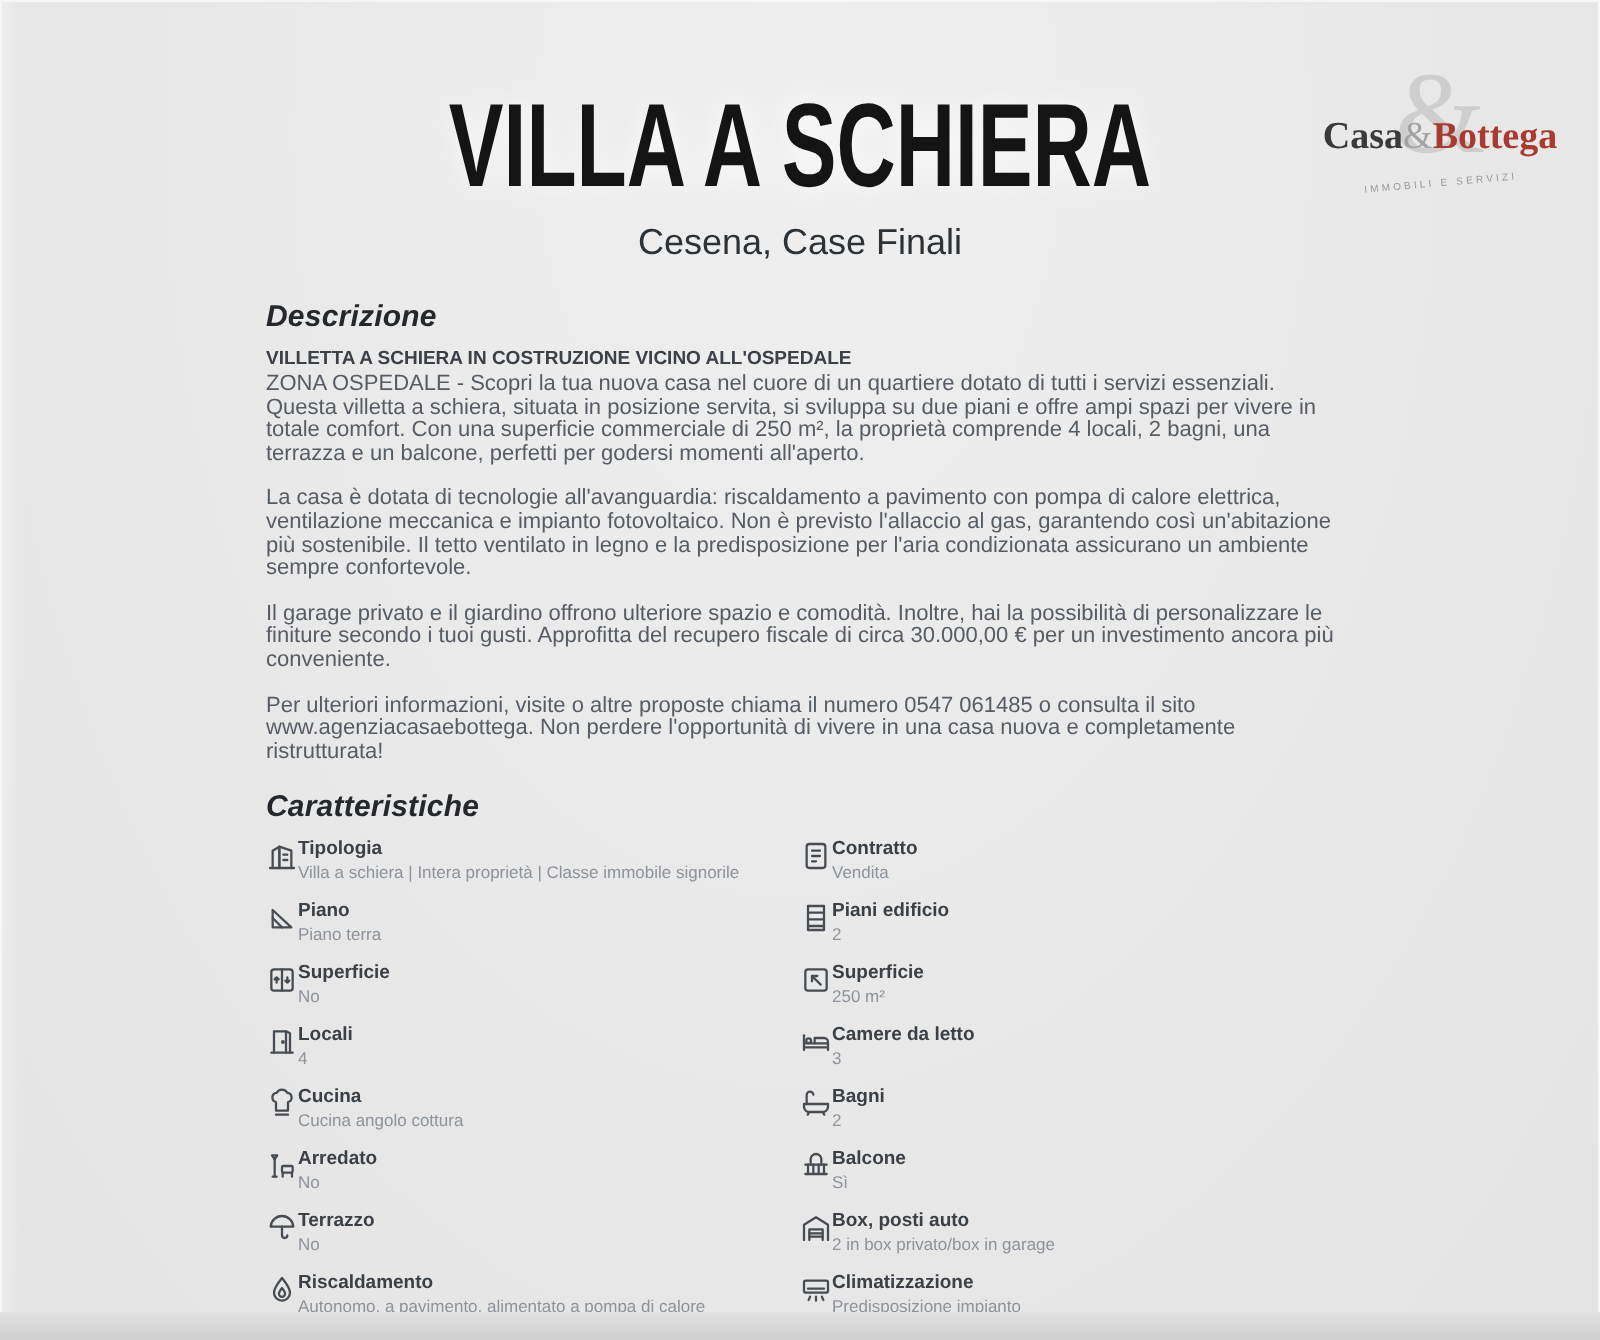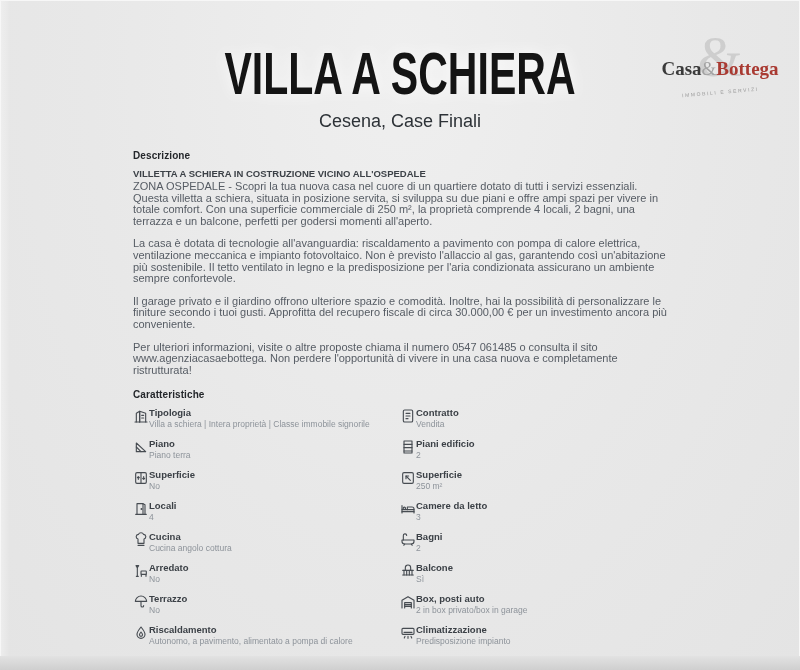--- a/index.html
+++ b/index.html
@@ -50,21 +50,21 @@
   .logo-text .red{color:#a93a32;}
   .logo-tagline{
     position:relative;display:inline-block;margin-top:3px;
     font-size:5px;letter-spacing:1.6px;color:#9a9a9a;
     transform:rotate(-5deg);
   }
 
   
   .main{position:absolute;left:133px;top:150px;width:535px;}
   h2.sec{
-    margin:0 0 7px 0;font-size:10px;font-weight:700;color:#24272b;letter-spacing:.1px;
+    margin:0 0 7px 0;font-size:15px;font-weight:700;color:#24272b;letter-spacing:.1px;font-style:italic;
   }
   .ref{font-size:9.5px;font-weight:700;color:#3c4147;margin-bottom:9px;}
   .desc-sub{font-size:9.5px;font-weight:700;color:#3c4147;margin-bottom:1px;line-height:12px;}
   .para{margin:0 0 11px 0;font-size:11px;line-height:11.6px;color:#565c64;}
   .para:first-of-type{margin-top:0;}
 
   
   .chars{margin-top:13px;}
   .grid{display:flex;}
   .col{width:267px;flex:0 0 267px;}

